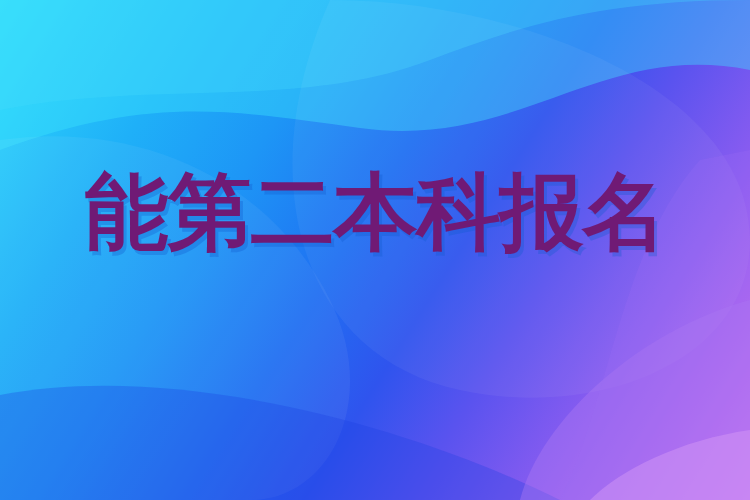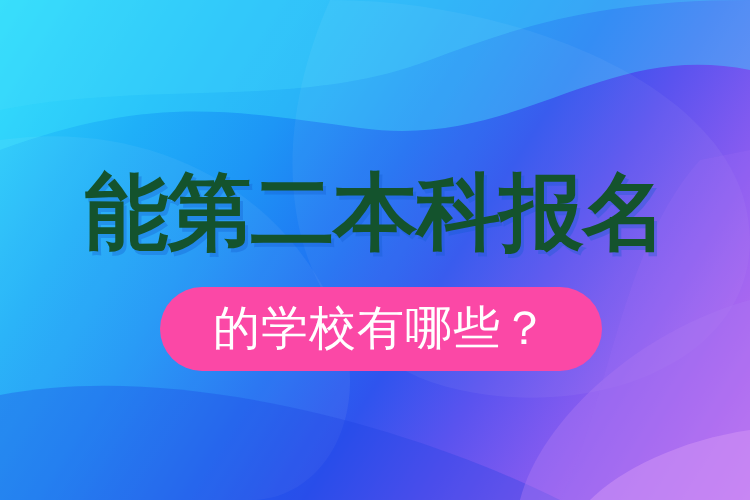--- a/index.html
+++ b/index.html
@@ -55,21 +55,21 @@
     flex-direction: column;
     align-items: center;
   }
 
   .headline {
     position: absolute;
     top: 170px;
     left: 0;
     width: 750px;
     text-align: center;
-    color: #14532d;
+    color: #701a75;
     font-family: "Liberation Sans", "DejaVu Sans", sans-serif;
     font-size: 84px;
     font-weight: 700;
     line-height: 1;
     letter-spacing: -1px;
     white-space: nowrap;
     text-shadow: 3px 4px 0 rgba(18, 92, 205, 0.33);
   }
 
   .pill {
@@ -120,18 +120,15 @@
 
     <path d="M750,150 L750,500 L560,500 C610,400 620,250 700,160 Z" fill="#9B6BF2" opacity="0.25"></path>
 
     <path d="M750,430 C680,440 620,470 590,500 L750,500 Z" fill="#D79CF6" opacity="0.45"></path>
   </svg>
 
   <div class="content">
 
     <div class="headline">能第二本科报名</div>
 
-    <div class="pill">
-      <span class="pill-text">的学校有哪些？</span>
-    </div>
 
   </div>
 </div>
 
 </body></html>

